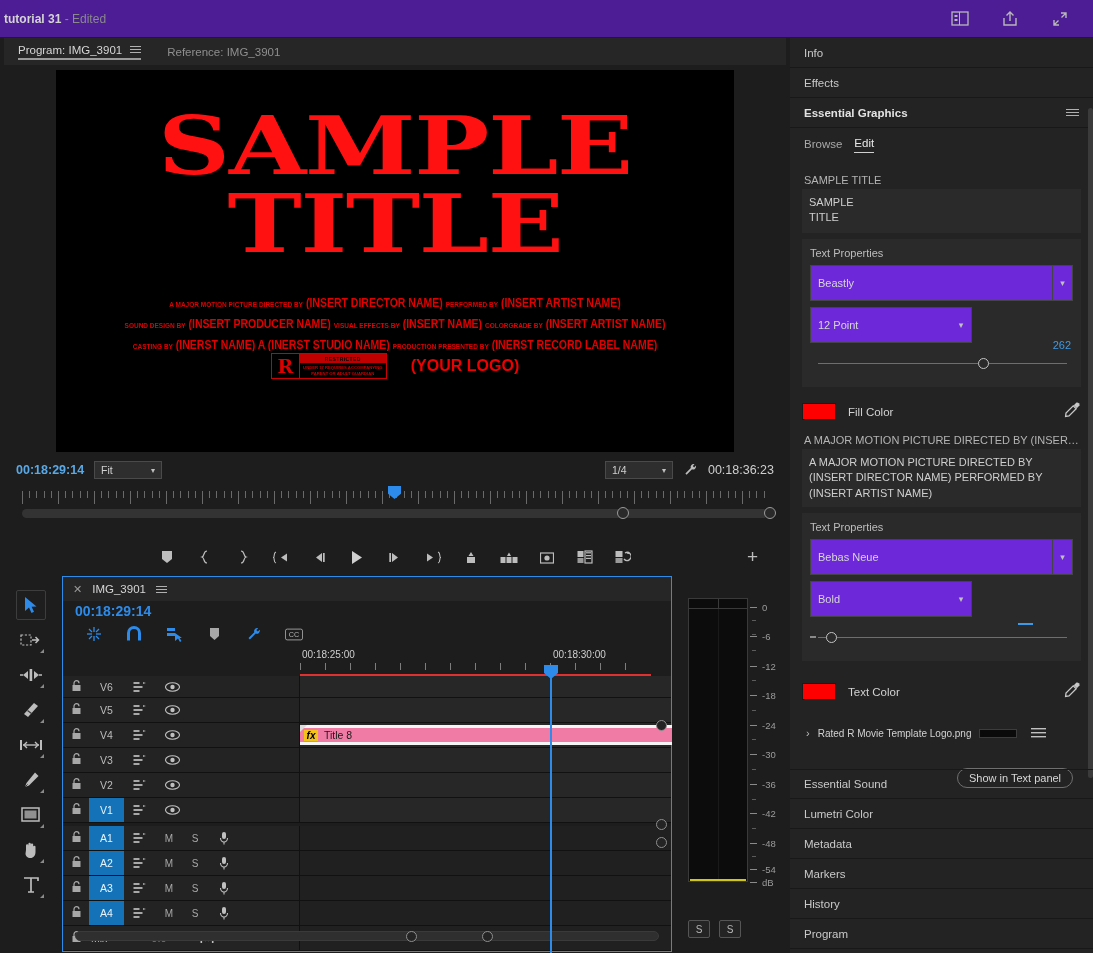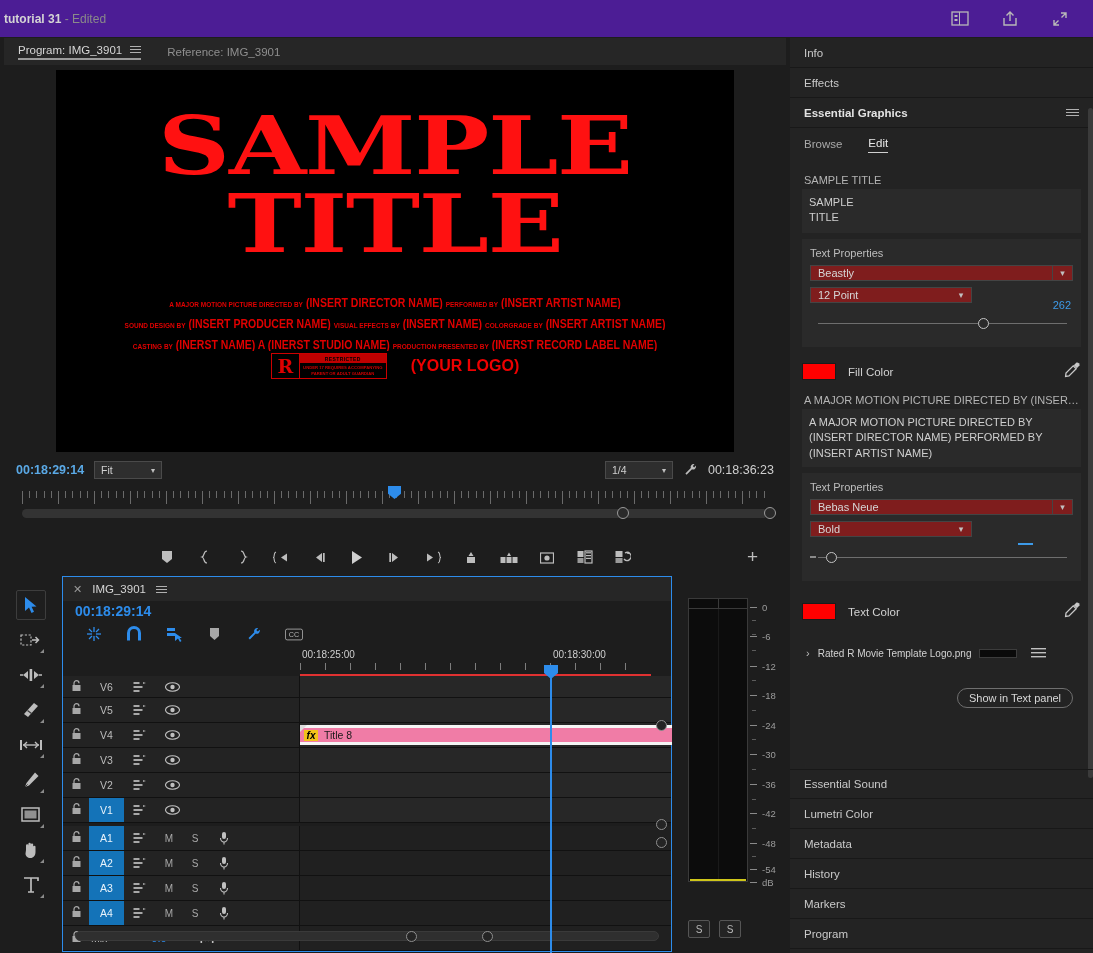--- a/index.html
+++ b/index.html
@@ -253,34 +253,34 @@
   }
   .accordion-row {
     height: 30px; display:flex; align-items:center; padding-left: 14px;
     font-size: 11.5px; color:#c9c9c9; border-bottom: 1px solid #181818; cursor:pointer;
   }
   #eg-header {
     height: 30px; display:flex; align-items:center; padding: 0 14px;
     font-size: 11.5px; color: #e2e2e2; font-weight: bold; border-bottom: 1px solid #181818;
   }
   #eg-header .burger2 { margin-left:auto; }
-  #eg-tabs { height: 34px; display:flex; align-items:center; gap: 26px; padding-left: 14px; }
+  #eg-tabs { height: 34px; display:flex; align-items:center; gap: 12px; padding-left: 14px; }
   .eg-tab { font-size: 11.5px; color:#a9a9a9; cursor:pointer; padding-bottom:3px;}
   .eg-tab.active { color:#e8e8e8; border-bottom: 1.5px solid #d0d0d0;}
   #eg-body { padding: 0 12px; }
   .field-label { font-size: 11px; color:#b4b4b4; margin: 12px 0 3px 2px;
     white-space:nowrap; overflow:hidden; text-overflow:ellipsis;}
   .text-area {
     background: #2a2a2a; border: 1px solid #2a2a2a; color: #cfcfcf;
     font-size: 11px; line-height: 1.4; padding: 5px 6px; min-height: 44px;
   }
   .props-box { background: #2a2a2a; padding: 8px 8px 12px 8px; margin-top: 6px; }
   .props-title { font-size: 11px; color:#bdbdbd; margin-bottom: 6px; }
   .combo {
-    background: #7f1d1d; border: 1px solid #444; height: 16px;
+    background: #6d28d9; border: 1px solid #444; height: 36px;
     display:flex; align-items:center; color:#d6d6d6; font-size: 11px;
     padding-left: 7px; position: relative; cursor:pointer; margin-bottom: 6px;
   }
   .combo .caret {
     position:absolute; right: 0; top: 0; bottom: 0; width: 20px;
     display:flex; align-items:center; justify-content:center;
     border-left: 1px solid #444; font-size: 9px; color: #c0c0c0;
   }
   .combo.short { width: 162px; }
   .combo.short .caret { border-left: none; }
@@ -1240,18 +1240,18 @@
     </div>
 
   </div>
 
   <div id="right-scrollbar"></div>
 
   <div id="right-bottom">
     <div class="accordion-row">Essential Sound</div>
     <div class="accordion-row">Lumetri Color</div>
     <div class="accordion-row">Metadata</div>
+    <div class="accordion-row">Markers</div>
     <div class="accordion-row">History</div>
-    <div class="accordion-row">Markers</div>
     <div class="accordion-row">Program</div>
   </div>
 
 </div>
 
 </body></html>

